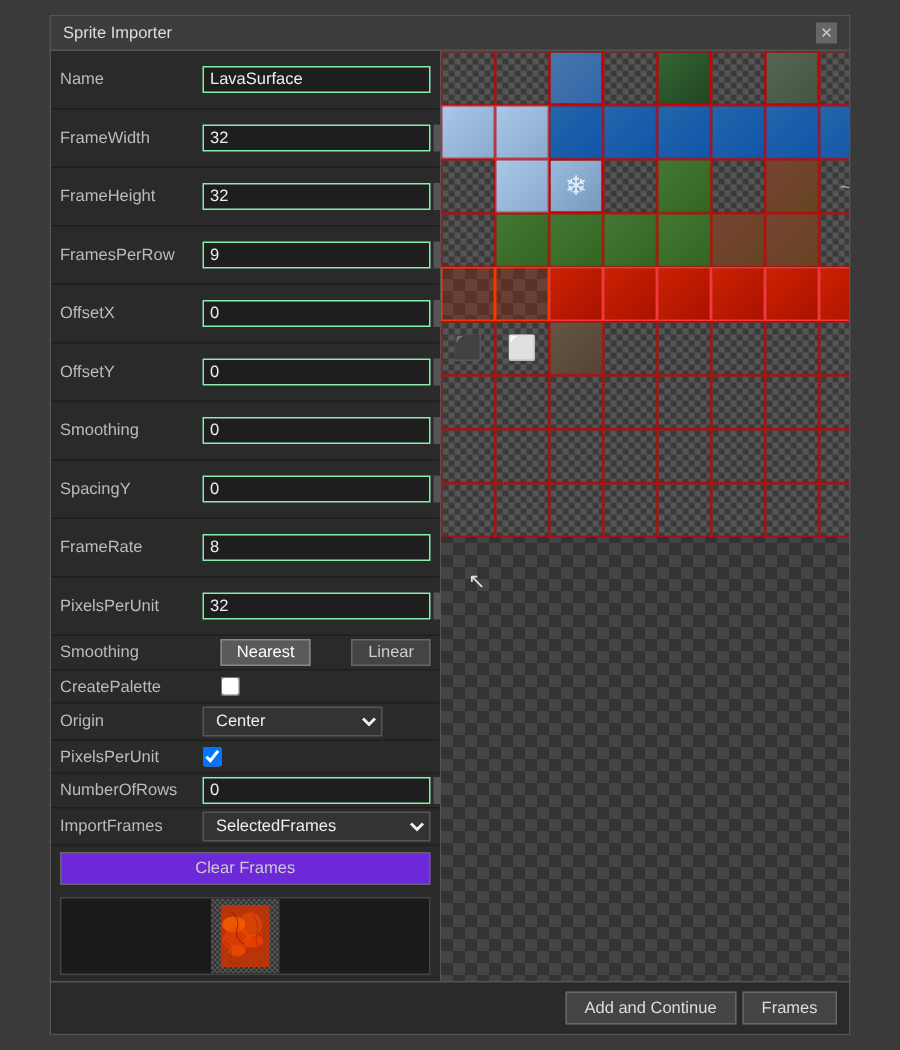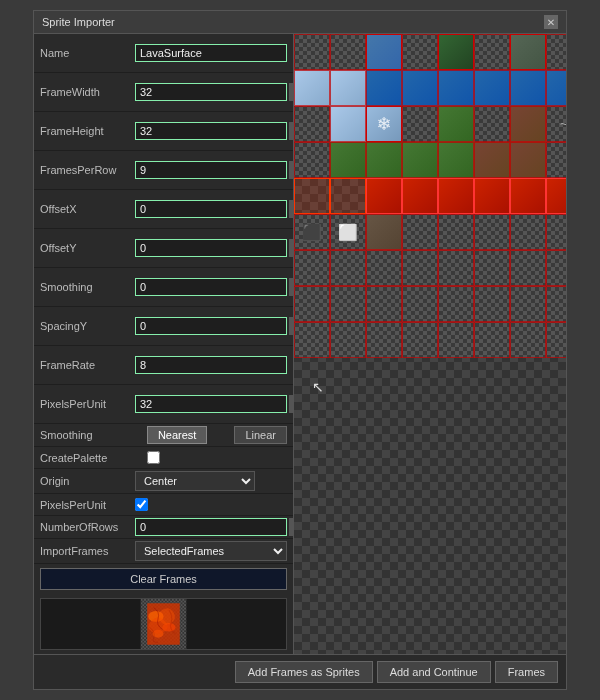--- a/index.html
+++ b/index.html
@@ -179,21 +179,21 @@
       background: #333;
       border: 1px solid #555;
       color: #eee;
       font-size: 11px;
       padding: 1px 4px;
       height: 20px;
       flex: 1;
     }
     .clear-frames-btn {
       margin: 4px 6px;
-      background: #0f172a;
+      background: #6d28d9;
       border: 1px solid #666;
       color: #ccc;
       font-size: 11px;
       padding: 4px 0;
       cursor: pointer;
       text-align: center;
     }
     .preview-area {
       flex: 1;
       background: #1a1a1a;
@@ -514,17 +514,16 @@
           <div class="st bg-checker"></div>
           <div class="st bg-checker"></div>
         </div>
 
         <div style="position:absolute;top:345px;left:18px;color:#ddd;font-size:14px;pointer-events:none;">↖</div>
       </div>
     </div>
   </div>
 
   <div class="footer">
-    <button class="footer-btn">Add Frames as Sprites</button>
     <button class="footer-btn">Add and Continue</button>
     <button class="footer-btn">Frames</button>
   </div>
 </div>
 
 </body></html>

